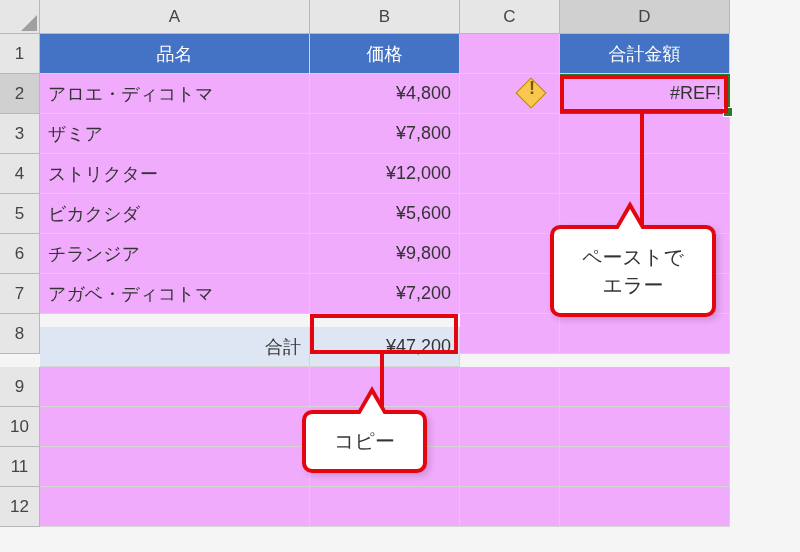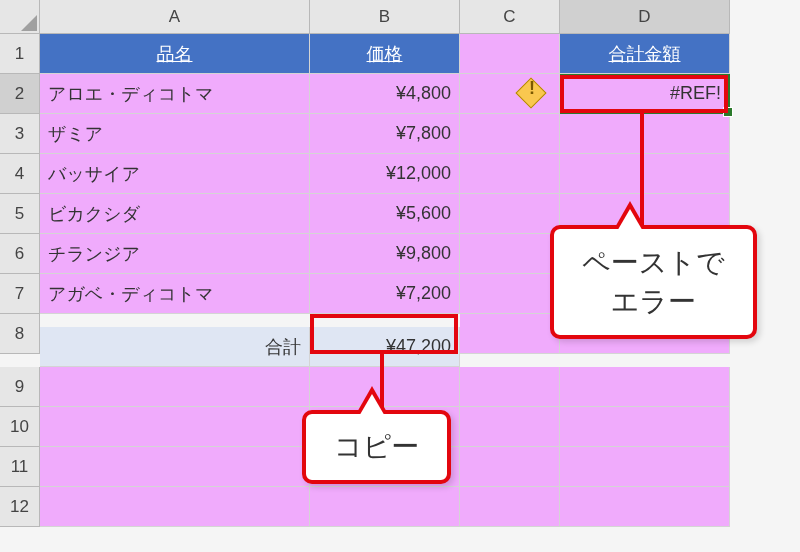--- a/index.html
+++ b/index.html
@@ -73,21 +73,20 @@
       font-size: 18px;
       color: #333;
       display: flex;
       align-items: center;
     }
     .cell.th {
       background: #4472c4;
       color: #fff;
       font-weight: 500;
       justify-content: center;
-      text-decoration: underline;
     }
     .cell.right { justify-content: flex-end; }
     .cell.total-row { background: #dfe6f3; margin-top: 13px; }
     .cell.selected-d2 {
       outline: 2px solid #2b7a2b;
       outline-offset: -2px;
       position: relative;
       justify-content: flex-end;
       z-index: 5;
     }
@@ -119,21 +118,21 @@
       width: 168px;
       height: 38px;
       pointer-events: none;
       z-index: 10;
     }
     .callout {
       position: absolute;
       background: #fff;
       border: 4px solid #e3060e;
       border-radius: 10px;
-      font-size: 28px;
+      font-size: 20px;
       color: #333;
       text-align: center;
       padding: 14px 28px;
       box-shadow: 3px 3px 6px rgba(0,0,0,0.15);
       z-index: 20;
     }
     .callout-copy { left: 302px; top: 410px; }
     .callout-paste { left: 550px; top: 225px; line-height: 1.4; }
     .callout::before {
       content: '';
@@ -243,21 +242,21 @@
   <div class="cell"></div>
   <div class="cell selected-d2 right">#REF!</div>
 
   <div class="row-header">3</div>
   <div class="cell">ザミア</div>
   <div class="cell right">¥7,800</div>
   <div class="cell"></div>
   <div class="cell"></div>
 
   <div class="row-header">4</div>
-  <div class="cell">バッサイア</div>
+  <div class="cell">ストリクター</div>
   <div class="cell right">¥12,000</div>
   <div class="cell"></div>
   <div class="cell"></div>
 
   <div class="row-header">5</div>
   <div class="cell">ビカクシダ</div>
   <div class="cell right">¥5,600</div>
   <div class="cell"></div>
   <div class="cell"></div>
 

